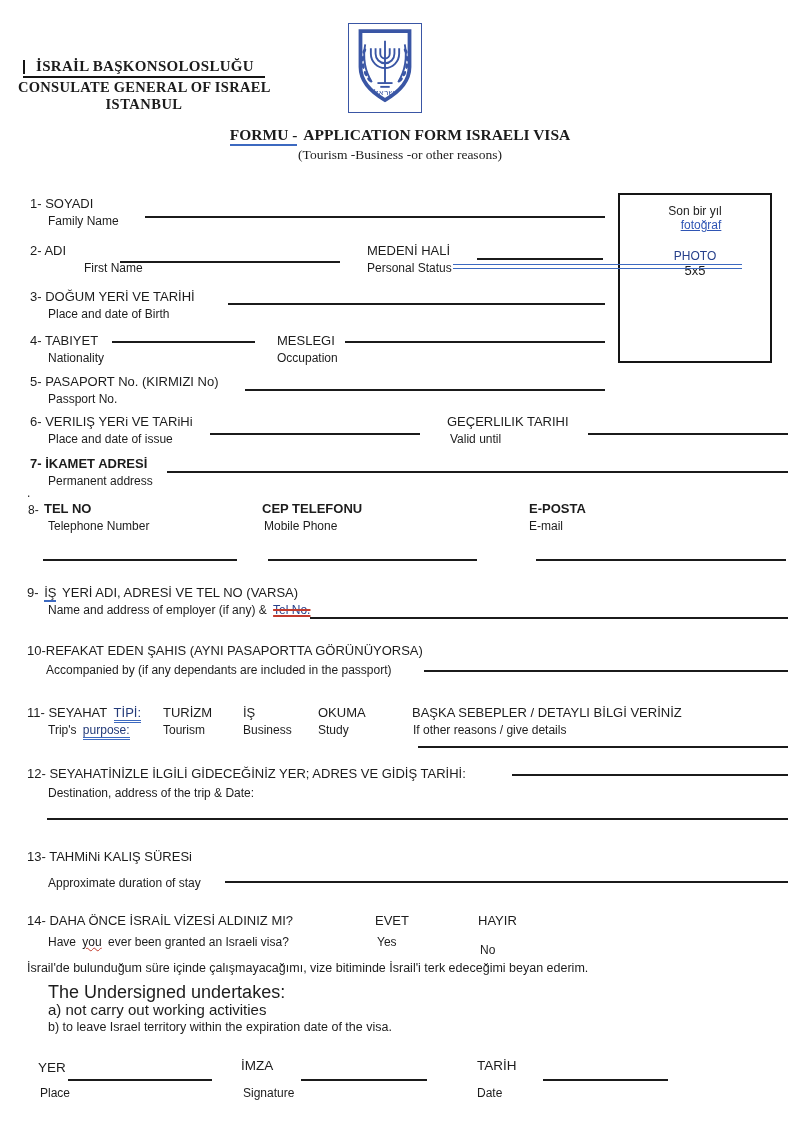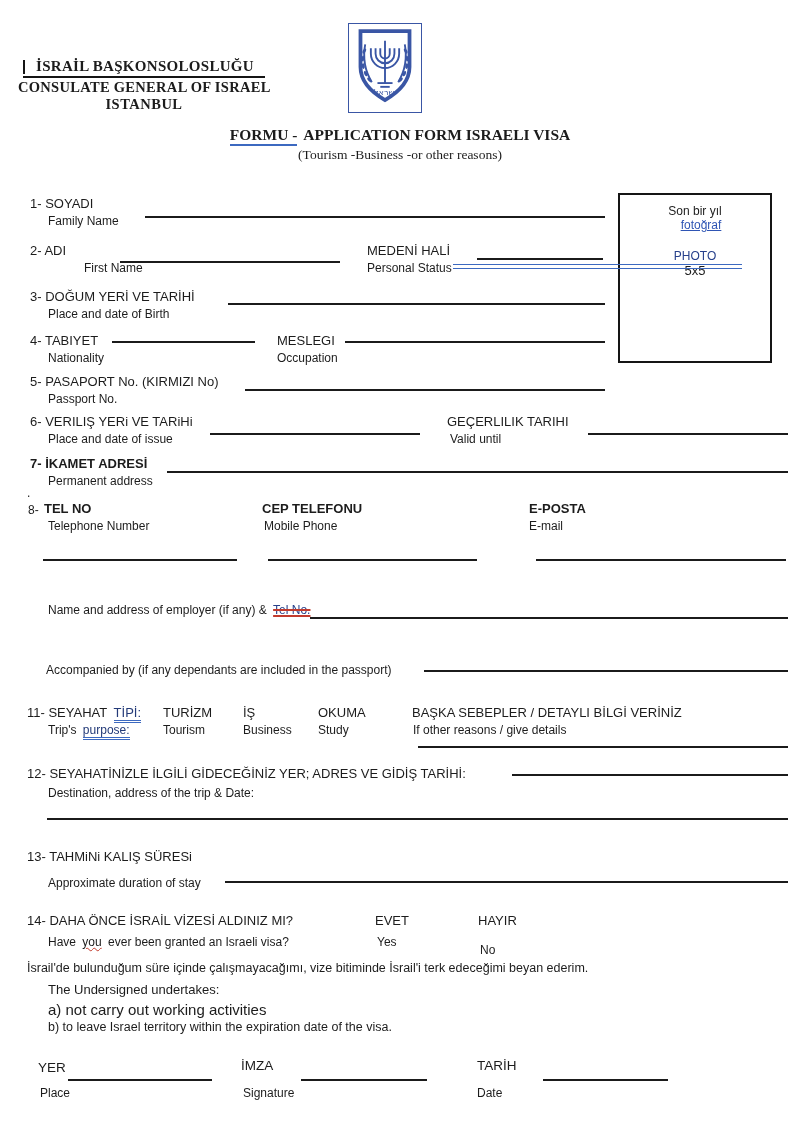--- a/index.html
+++ b/index.html
@@ -131,26 +131,32 @@
   <div class="abs lbl bold" style="left:44px;top:501px;">TEL NO</div>
   <div class="abs sub" style="left:48px;top:519px;">Telephone Number</div>
   <div class="abs lbl bold" style="left:262px;top:501px;">CEP TELEFONU</div>
   <div class="abs sub" style="left:264px;top:519px;">Mobile Phone</div>
   <div class="abs lbl bold" style="left:529px;top:501px;">E-POSTA</div>
   <div class="abs sub" style="left:529px;top:519px;">E-mail</div>
   <div class="fill-line" style="left:43px;top:559px;width:194px;"></div>
   <div class="fill-line" style="left:268px;top:559px;width:209px;"></div>
   <div class="fill-line" style="left:536px;top:559px;width:250px;"></div>
 
+  <div class="abs lbl" style="left:27px;top:585px;">
+    <span>9-</span>
+    <span class="link-underline" style="margin-left:2px;">İŞ</span>
+    <span style="margin-left:2px;">YERİ ADI, ADRESİ VE TEL NO (VARSA)</span>
+  </div>
   <div class="abs sub" style="left:48px;top:603px;">
     <span>Name and address of employer (if any) &amp;</span>
     <span class="struck-red" style="margin-left:3px;">Tel No.</span>
   </div>
   <div class="fill-line" style="left:310px;top:617px;width:478px;"></div>
 
+  <div class="abs lbl" style="left:27px;top:643px;">10-REFAKAT EDEN ŞAHIS (AYNI PASAPORTTA GÖRÜNÜYORSA)</div>
   <div class="abs sub" style="left:46px;top:663px;">Accompanied by (if any dependants are included in the passport)</div>
   <div class="fill-line" style="left:424px;top:670px;width:364px;"></div>
 
   <div class="abs lbl" style="left:27px;top:705px;">
     <span>11- SEYAHAT</span>
     <span class="dbl-underline" style="margin-left:3px;">TİPİ:</span>
   </div>
   <div class="abs sub" style="left:48px;top:723px;">
     <span>Trip's</span>
     <span class="dbl-underline" style="margin-left:3px;">purpose:</span>
@@ -179,21 +185,21 @@
   <div class="abs lbl" style="left:478px;top:913px;">HAYIR</div>
   <div class="abs sub" style="left:48px;top:935px;">
     <span>Have</span>
     <span class="wavy-red" style="margin-left:3px;">you</span>
     <span style="margin-left:3px;">ever been granted an Israeli visa?</span>
   </div>
   <div class="abs sub" style="left:377px;top:935px;">Yes</div>
   <div class="abs sub" style="left:480px;top:935px;margin-top:8px;">No</div>
 
   <div class="abs" style="left:27px;top:961px;font-size:12.5px;">İsrail'de bulunduğum süre içinde çalışmayacağımı, vize bitiminde İsrail'i terk edeceğimi beyan ederim.</div>
-  <div class="abs sub" style="left:48px;top:982px;font-size:13px;">The Undersigned undertakes:</div>
+  <div class="abs sub" style="left:48px;top:982px;font-size:18px;">The Undersigned undertakes:</div>
   <div class="abs sub" style="left:48px;top:1001px;font-size:15px;">a) not carry out working activities</div>
   <div class="abs sub" style="left:48px;top:1020px;font-size:12.5px;">b) to leave Israel territory within the expiration date of the visa.</div>
 
   <div class="abs" style="left:38px;top:1060px;font-size:13.5px;">YER</div>
   <div class="fill-line" style="left:68px;top:1079px;width:144px;"></div>
   <div class="abs sub" style="left:40px;top:1086px;">Place</div>
 
   <div class="abs" style="left:241px;top:1058px;font-size:13.5px;">İMZA</div>
   <div class="fill-line" style="left:301px;top:1079px;width:126px;"></div>
   <div class="abs sub" style="left:243px;top:1086px;">Signature</div>

